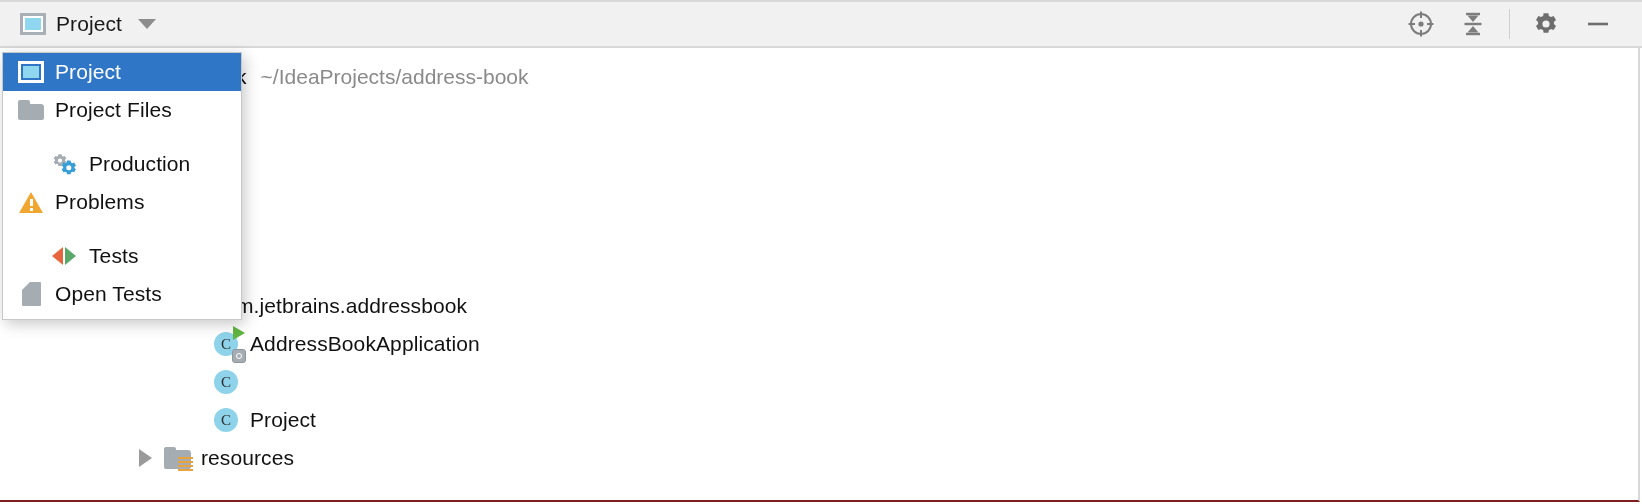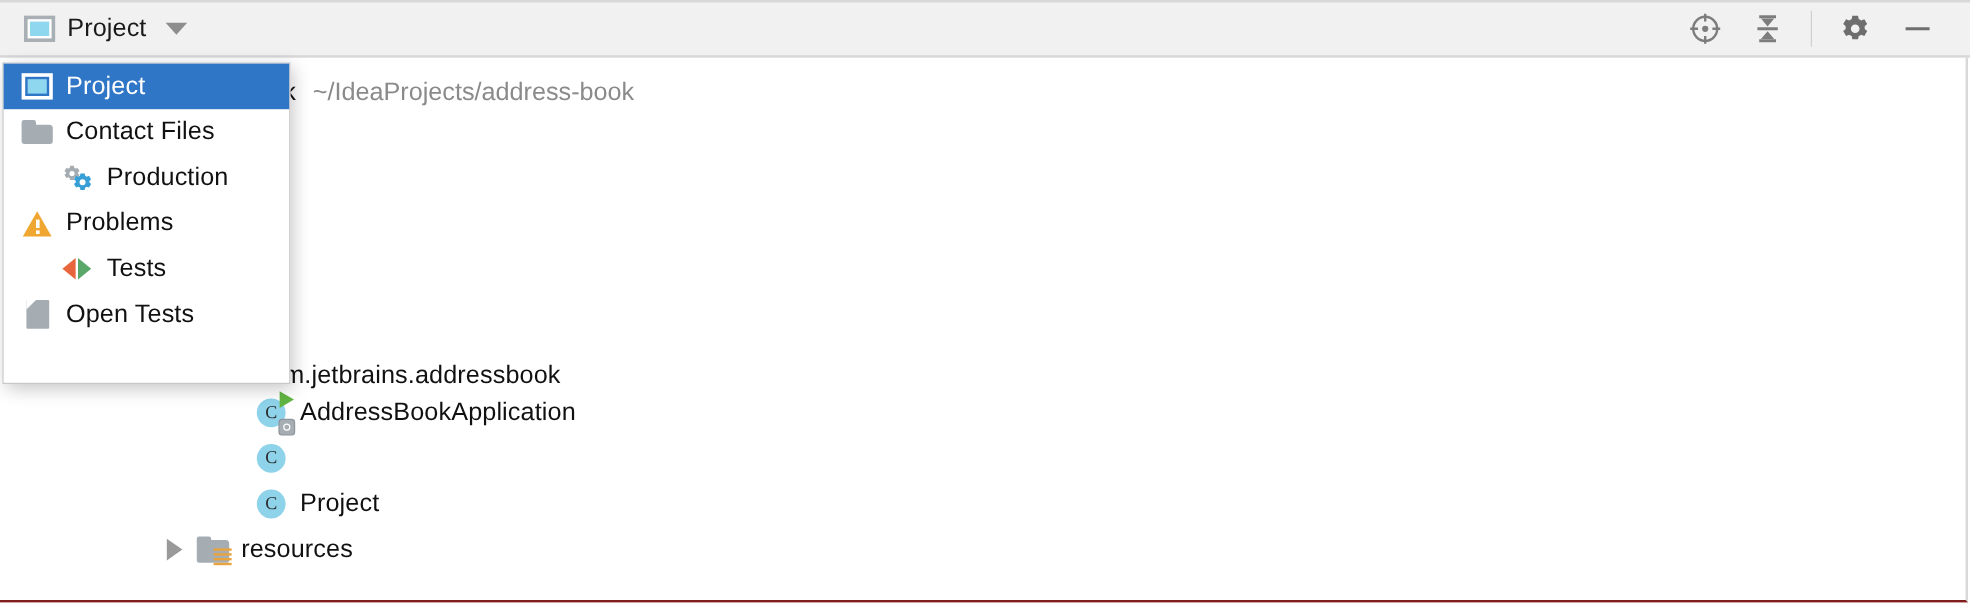--- a/index.html
+++ b/index.html
@@ -233,21 +233,21 @@
   }
   .mi .mlbl { letter-spacing: 0.1px; }
   .mi .ico {
     width: 28px;
     display: inline-flex;
     justify-content: center;
     align-items: center;
     margin-right: 10px;
     flex: none;
   }
-  .mi.indent { padding-left: 48px; }
+  .mi.indent { padding-left: 48px; margin-top: 16px; }
 
   
   .folder {
     position: relative;
     width: 26px; height: 20px;
   }
   .folder .body {
     position: absolute;
     left: 0; bottom: 0;
     width: 26px; height: 16px;
@@ -332,21 +332,21 @@
 
 <div id="app">
 
   <div class="tree">
 
     <div class="row" style="left:236px; top:10px;">
       <span class="lbl">k</span>
       <span class="path">~/IdeaProjects/address-book</span>
     </div>
 
-    <div class="row" style="left:236px; top:239px;align-items:flex-end;">
+    <div class="row" style="left:236px; top:239px;">
       <span class="lbl">m.jetbrains.addressbook</span>
     </div>
 
     <div class="row" style="left:214px; top:277px;">
       <span class="cls-ico">C<i class="run-badge"></i><i class="run-badge2"></i></span>
       <span class="lbl">AddressBookApplication</span>
     </div>
 
     <div class="row" style="left:214px; top:315px;">
       <span class="cls-ico">C</span>
@@ -428,21 +428,21 @@
     </div>
 
 
     <div class="mi">
       <span class="ico">
         <span class="folder">
             <i class="tab"></i>
             <i class="body"></i>
           </span>
       </span>
-      <span class="mlbl">Contact Files</span>
+      <span class="mlbl">Project Files</span>
     </div>
 
     <div class="mi indent">
       <span class="ico">
         <span class="gears">
           <svg width="26" height="24" viewBox="0 0 26 24">
             <path fill="#a5adb3" d="M9.6 2.2H6.4l-.35 1.7c-.4.15-.8.35-1.15.6L3.3 3.9 1.7 6.6l1.35 1.1c-.05.2-.05.65 0 .9L1.7 9.7l1.6 2.7 1.6-.6c.35.25.75.45 1.15.6l.35 1.7h3.2l.35-1.7c.4-.15.8-.35 1.15-.6l1.6.6 1.6-2.7-1.35-1.1c.05-.25.05-.7 0-.9L14.3 6.6l-1.6-2.7-1.6.6c-.35-.25-.75-.45-1.15-.6zM8 6.4a2.15 2.15 0 1 1 0 4.3 2.15 2.15 0 0 1 0-4.3z"></path>
             <path fill="#389fd6" d="M18.6 8.5h-3.6l-.4 2c-.45.2-.9.4-1.3.7l-1.85-.7-1.8 3.1 1.55 1.3c-.05.3-.05.75 0 1.05l-1.55 1.3 1.8 3.1 1.85-.7c.4.3.85.5 1.3.7l.4 2h3.6l.4-2c.45-.2.9-.4 1.3-.7l1.85.7 1.8-3.1-1.55-1.3c.05-.3.05-.75 0-1.05l1.55-1.3-1.8-3.1-1.85.7c-.4-.3-.85-.5-1.3-.7zM16.8 13.3a2.5 2.5 0 1 1 0 5 2.5 2.5 0 0 1 0-5z"></path>
           </svg>
         </span>

